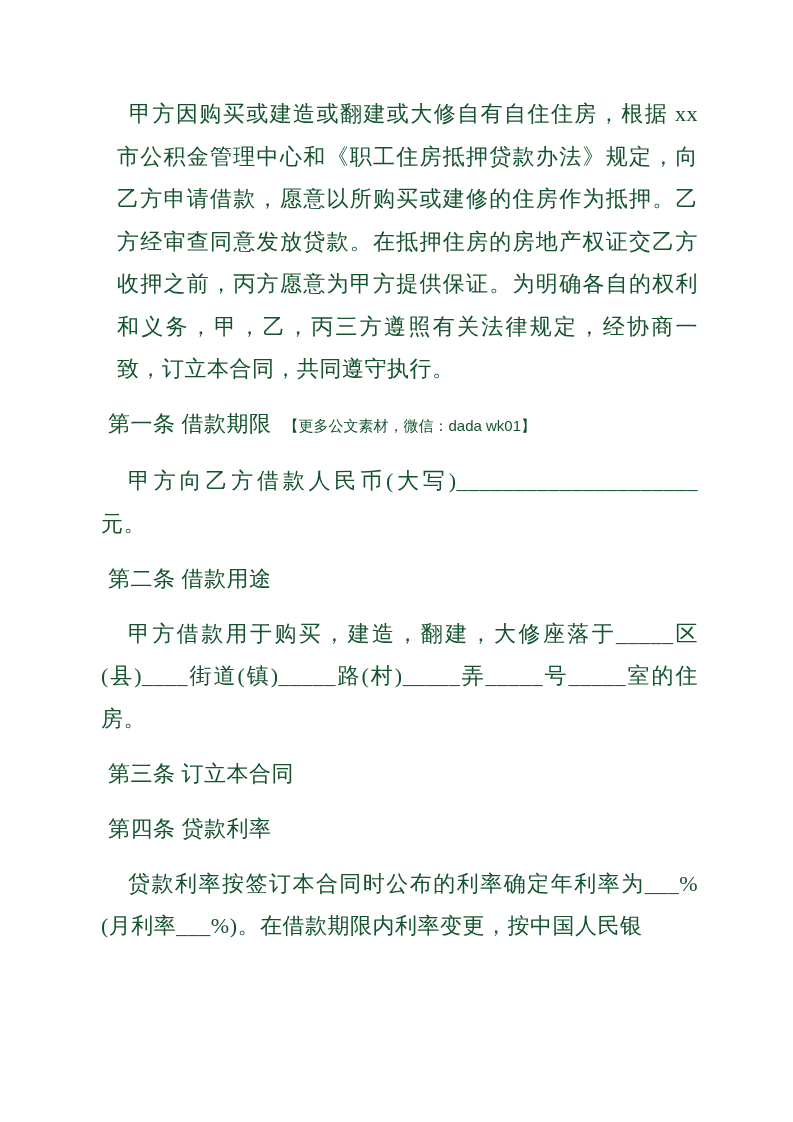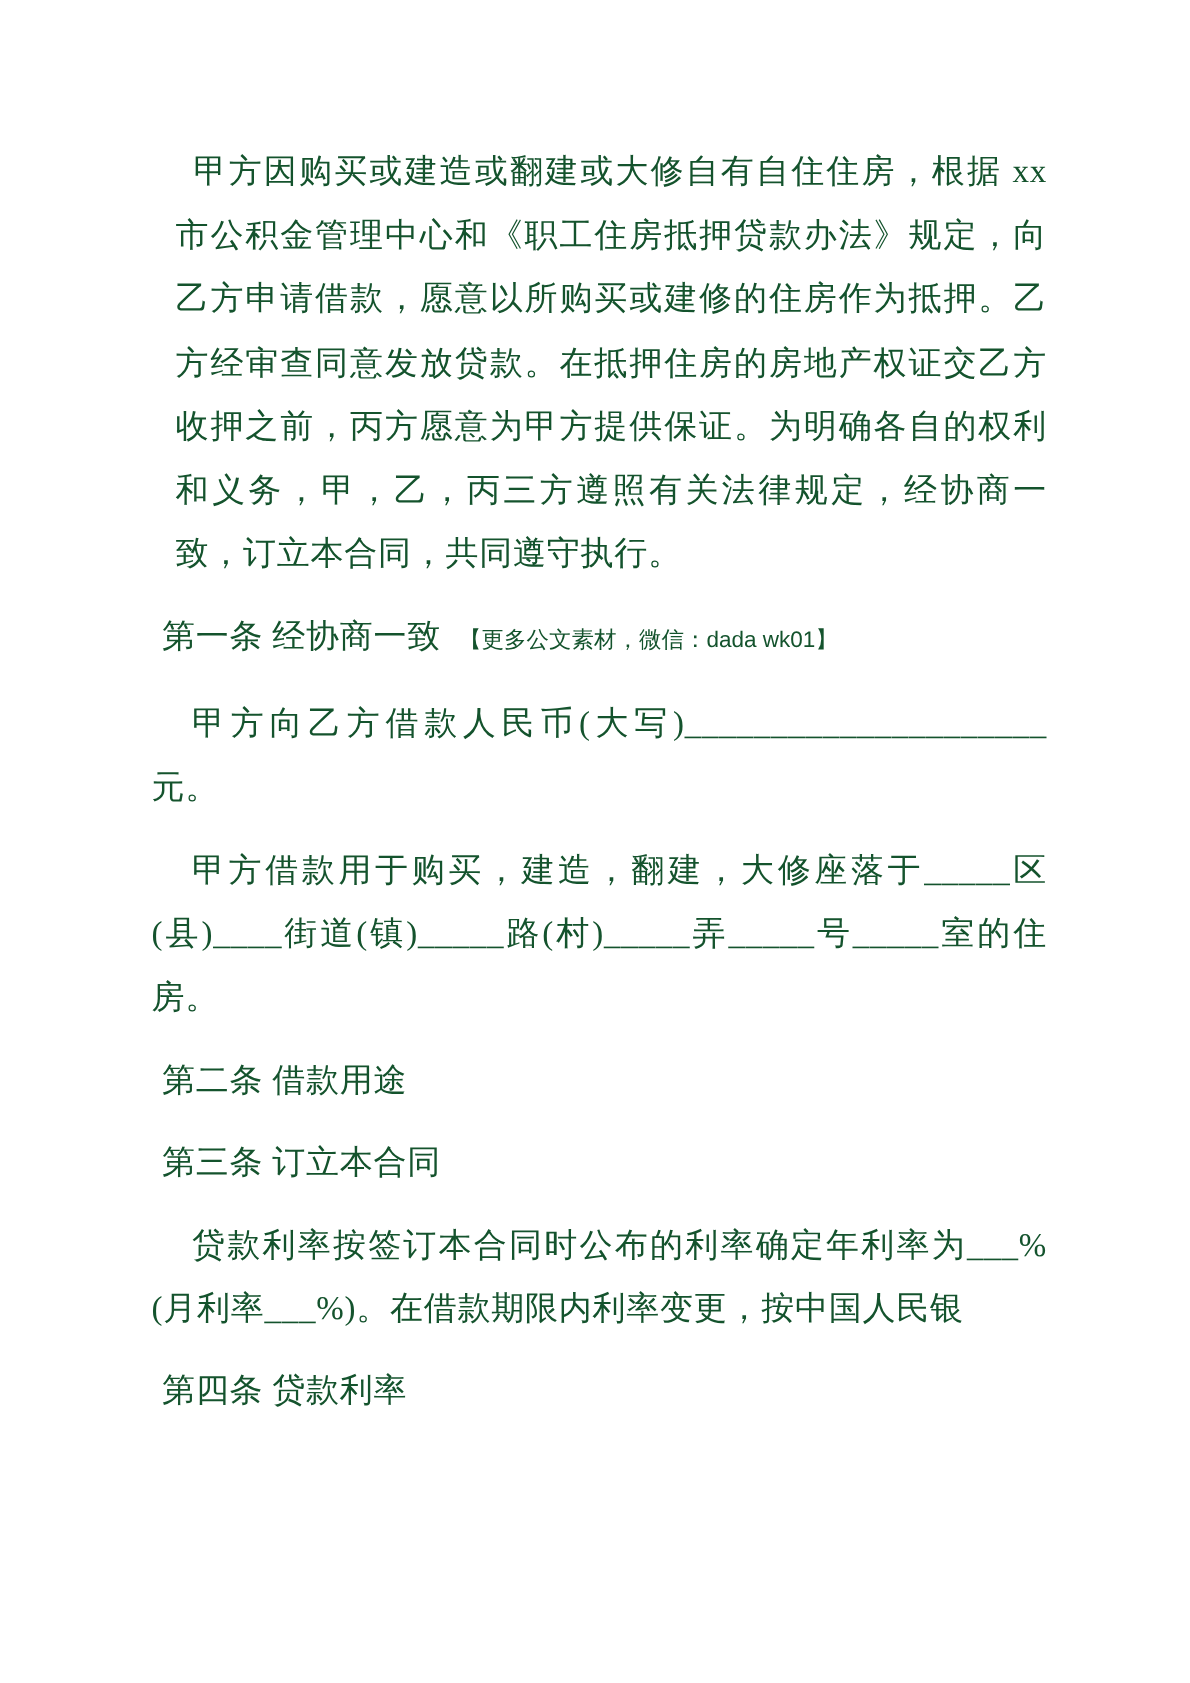--- a/index.html
+++ b/index.html
@@ -53,32 +53,32 @@
 </style>
 </head>
 <body>
 
 <div class="page">
   <div class="content">
 
     <p class="para intro-para">甲方因购买或建造或翻建或大修自有自住住房，根据 xx 市公积金管理中心和《职工住房抵押贷款办法》规定，向乙方申请借款，愿意以所购买或建修的住房作为抵押。乙方经审查同意发放贷款。在抵押住房的房地产权证交乙方收押之前，丙方愿意为甲方提供保证。为明确各自的权利和义务，甲，乙，丙三方遵照有关法律规定，经协商一致，订立本合同，共同遵守执行。</p>
 
     <p class="para heading-line">
-      <span>第一条 经协商一致</span><span class="heading-note">【更多公文素材，微信：dada wk01】</span>
+      <span>第一条 借款期限</span><span class="heading-note">【更多公文素材，微信：dada wk01】</span>
     </p>
     <p class="para body-para">甲方向乙方借款人民币(大写)_____________________元。</p>
 
-    <p class="para body-para">甲方借款用于购买，建造，翻建，大修座落于_____区(县)____街道(镇)_____路(村)_____弄_____号_____室的住房。</p>
     <p class="para heading-line">
       <span>第二条 借款用途</span>
     </p>
+    <p class="para body-para">甲方借款用于购买，建造，翻建，大修座落于_____区(县)____街道(镇)_____路(村)_____弄_____号_____室的住房。</p>
 
     <p class="para heading-line">
       <span>第三条 订立本合同</span>
     </p>
 
-    <p class="para body-para">贷款利率按签订本合同时公布的利率确定年利率为___%(月利率___%)。在借款期限内利率变更，按中国人民银</p>
     <p class="para heading-line">
       <span>第四条 贷款利率</span>
     </p>
+    <p class="para body-para">贷款利率按签订本合同时公布的利率确定年利率为___%(月利率___%)。在借款期限内利率变更，按中国人民银</p>
 
   </div>
 </div>
 
 </body></html>

